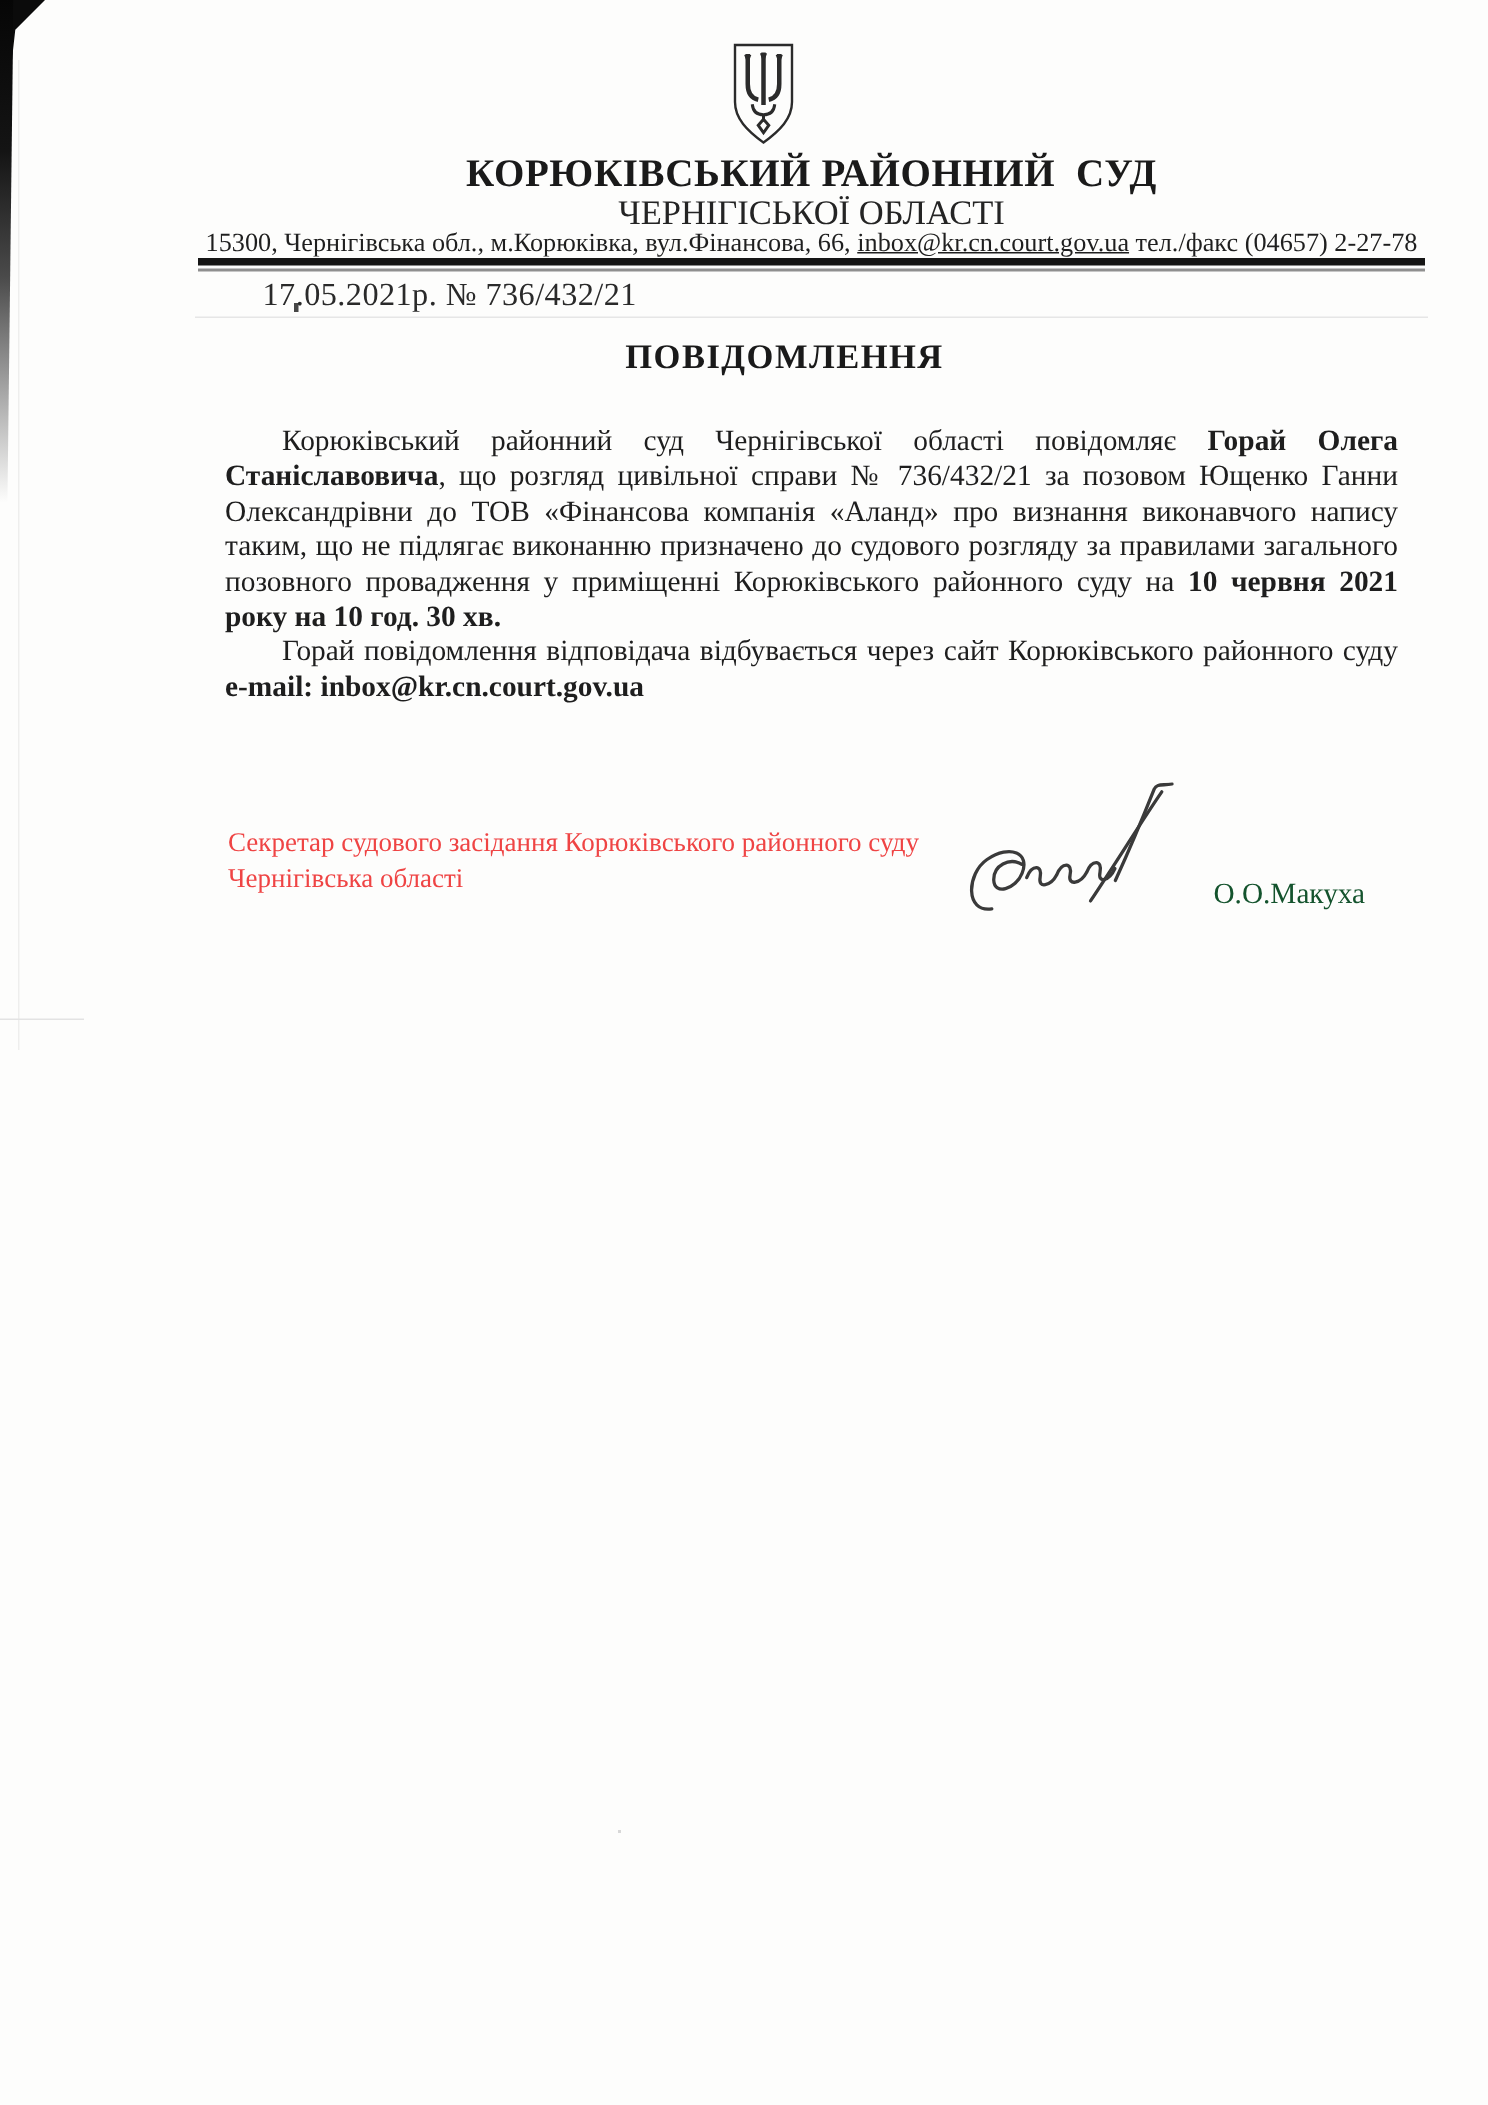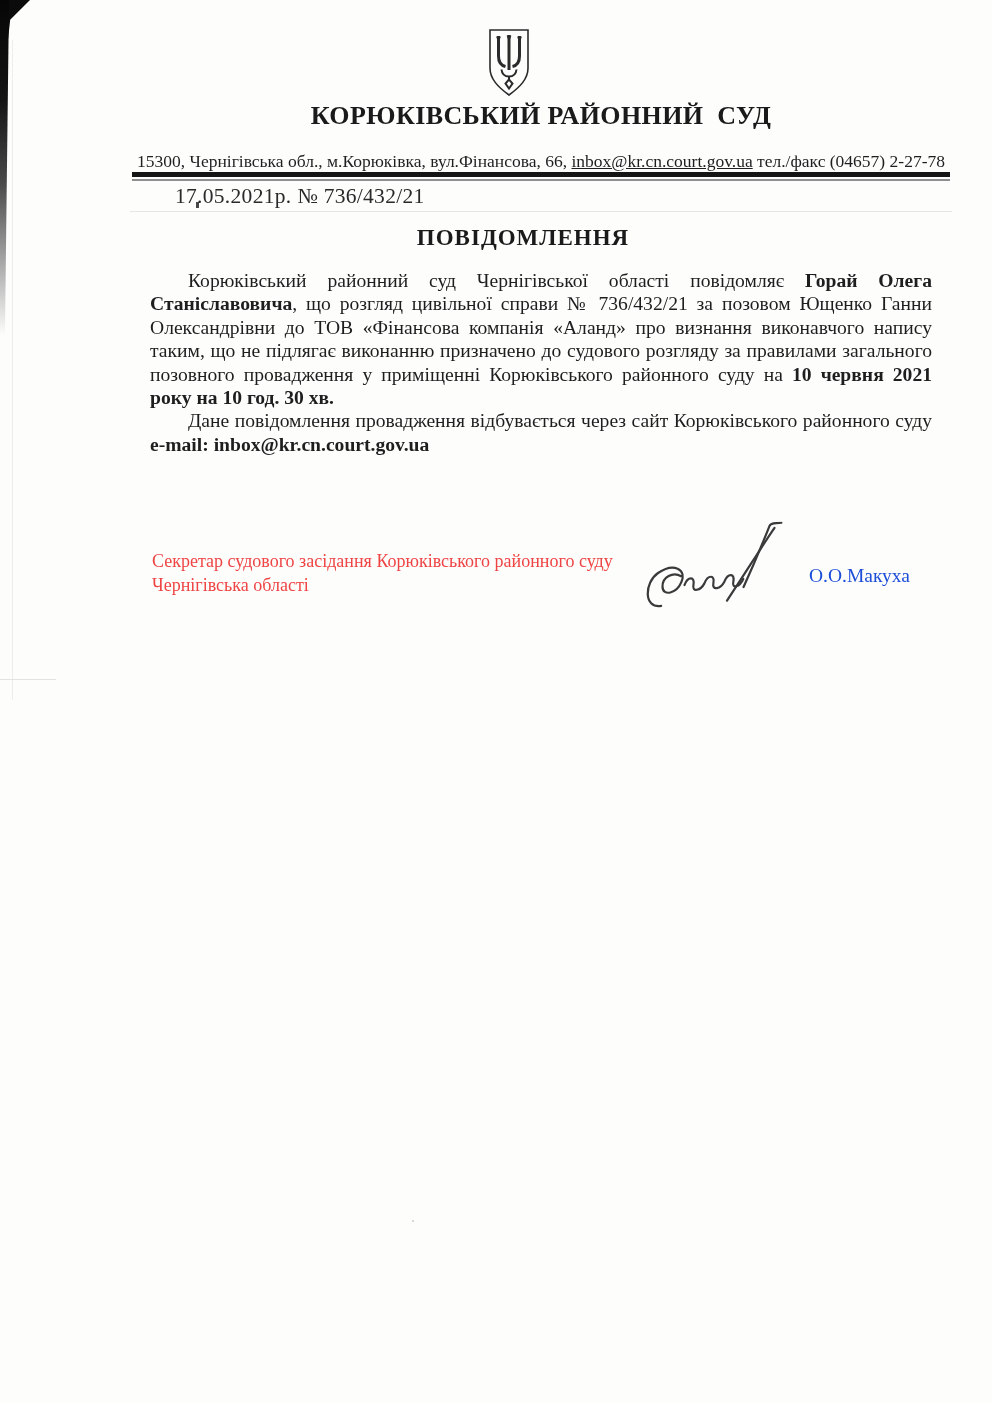--- a/index.html
+++ b/index.html
@@ -61,33 +61,33 @@
 
   
   .doc-title{
     position:absolute;left:150px;width:782px;top:221px;margin:4px;
     text-align:center;font-weight:bold;font-size:23px;letter-spacing:1px;
     transform:translateX(-22px);color:#1a1a1a;
   }
 
   
   .body-text{
-    position:absolute;left:150px;top:269px;width:782px;
+    position:absolute;left:150px;top:283px;width:782px;
     font-size:19.6px;line-height:23.4px;text-align:justify;color:#1e1e1e;
   }
   .body-text p{margin:0;text-indent:38px;}
 
   
   .sig-text{
     position:absolute;left:152px;top:550px;width:560px;
     font-size:18px;line-height:23.5px;color:#ef4444;
   }
   .sig-scribble{position:absolute;left:640px;top:524px;width:150px;height:95px;transform:rotate(-2deg);}
   .sig-scribble svg{width:100%;height:100%;}
-  .sig-name{position:absolute;left:809px;top:565px;font-size:19.5px;color:#1d4ed8;}
+  .sig-name{position:absolute;left:809px;top:586px;font-size:19.5px;color:#14532d;}
 </style>
 </head>
 <body>
 
 <div class="page">
 
   <div class="corner-artifact"></div>
   <div class="edge-strip"></div>
   <div class="paper-edge-line"></div>
   <div class="fold-line"></div>
@@ -109,32 +109,33 @@
       </g>
       <g fill="none" stroke-width="2">
         <path d="M14.5 41.5 C15 46.5 18 48.5 22 48.5 C26 48.5 29 46.5 29.5 41.5"></path>
         <path d="M22 48.5 L22 53"></path>
         <path d="M22 51.5 L18.5 55.5 L22 60.5 L25.5 55.5 Z"></path>
       </g>
     </svg>
   </div>
 
   <div class="court-name">КОРЮКІВСЬКИЙ РАЙОННИЙ  СУД</div>
+  <div class="court-region">ЧЕРНІГІСЬКОЇ ОБЛАСТІ</div>
   <div class="address-line"><span>15300, Чернігівська обл., м.Корюківка, вул.Фінансова, 66, </span><span class="email">inbox@kr.cn.court.gov.ua</span><span> тел./факс (04657) 2-27-78</span></div>
   <div class="rule-black"></div>
   <div class="rule-gray"></div>
 
   <div class="ref-line">17.05.2021р. № 736/432/21</div>
   <div class="faint-line"></div>
 
   <h1 class="doc-title">ПОВІДОМЛЕННЯ</h1>
 
   <div class="body-text">
     <p><span>Корюківський районний суд Чернігівської області повідомляє </span><span style="font-weight: bold;">Горай Олега Станіславовича</span><span>, що розгляд цивільної справи № 736/432/21 за позовом Ющенко Ганни Олександрівни до ТОВ «Фінансова компанія «Аланд» про визнання виконавчого напису таким, що не підлягає виконанню призначено до судового розгляду за правилами загального позовного провадження у приміщенні Корюківського районного суду на </span><span style="font-weight: bold;">10 червня 2021 року на 10 год. 30 хв.</span></p>
-    <p><span>Дане повідомлення провадження відбувається через сайт Корюківського районного суду </span><span style="font-weight: bold;">e-mail: inbox@kr.cn.court.gov.ua</span></p>
+    <p><span>Горай повідомлення відповідача відбувається через сайт Корюківського районного суду </span><span style="font-weight: bold;">e-mail: inbox@kr.cn.court.gov.ua</span></p>
   </div>
 
   <div class="sig-text">
     <div>Секретар судового засідання Корюківського районного суду</div>
     <div>Чернігівська області</div>
   </div>
 
   <div class="sig-scribble">
     <svg viewBox="0 0 150 95" xmlns="http://www.w3.org/2000/svg">
       <g fill="none" stroke="#3a3a3a" stroke-width="2.2" stroke-linecap="round">

